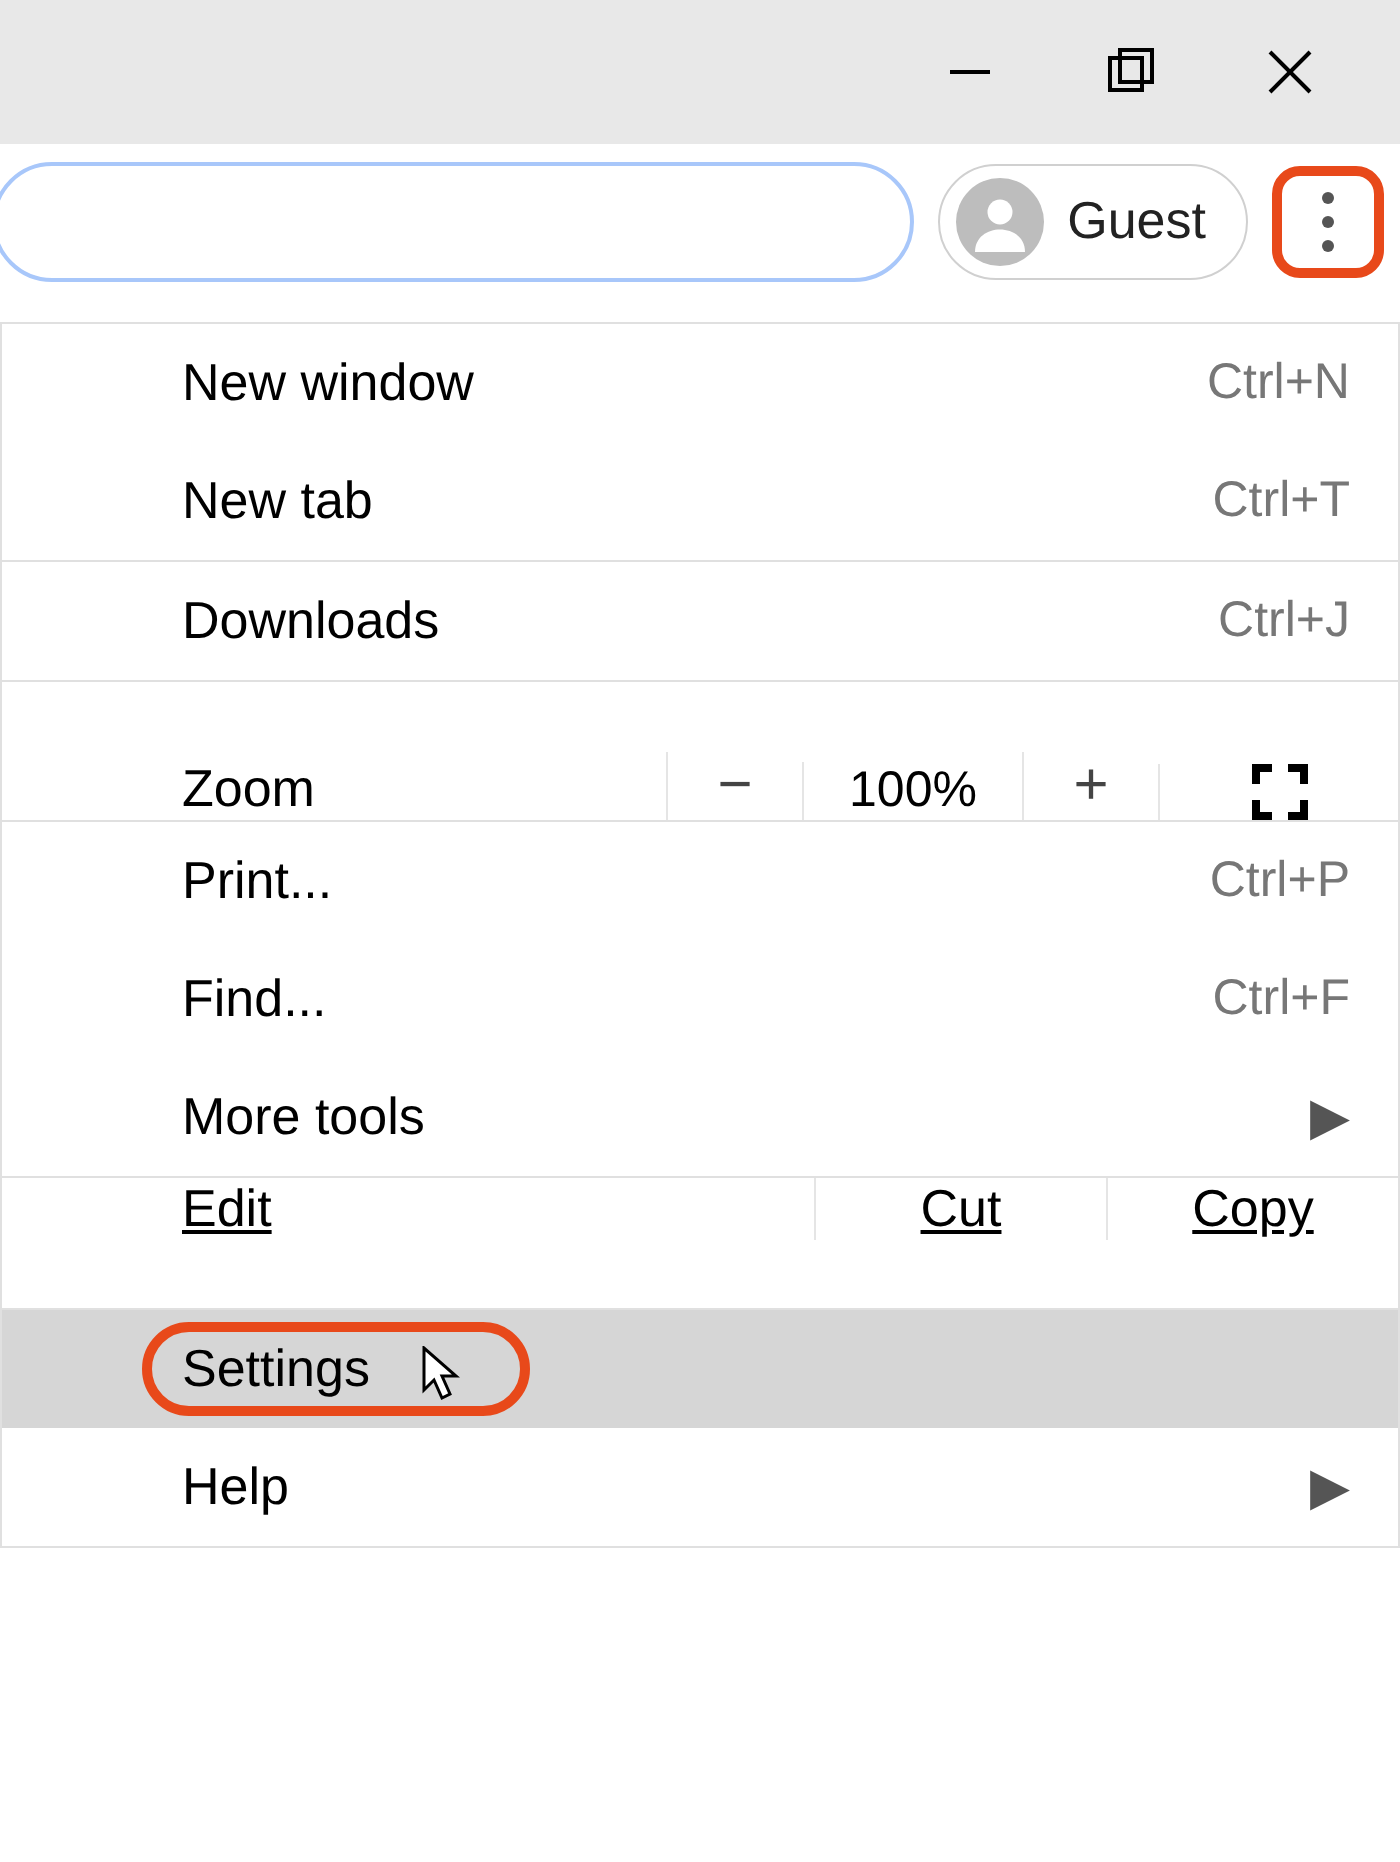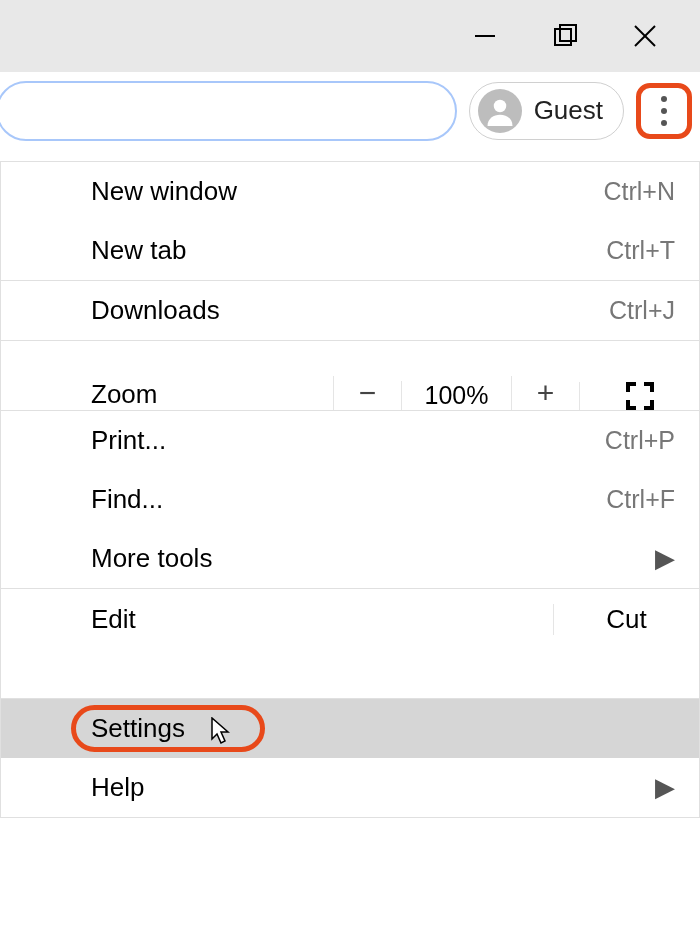--- a/index.html
+++ b/index.html
@@ -93,21 +93,21 @@
   .zoom-cell { width: 68px; border-left: 1px solid #e5e5e5; display: flex; align-items: center; justify-content: center; font-size: 30px; color: #444; }
   .zoom-val { width: 110px; border-left: 1px solid #e5e5e5; display: flex; align-items: center; justify-content: center; font-size: 25px; }
   .zoom-full { width: 120px; border-left: 1px solid #e5e5e5; display: flex; align-items: center; justify-content: center; }
   .fs-icon { width: 28px; height: 28px; position: relative; }
   .fs-icon span { position: absolute; width: 10px; height: 10px; border: 4px solid #000; }
   .fs-icon .tl { top:0; left:0; border-right:none; border-bottom:none; }
   .fs-icon .tr { top:0; right:0; border-left:none; border-bottom:none; }
   .fs-icon .bl { bottom:0; left:0; border-right:none; border-top:none; }
   .fs-icon .br { bottom:0; right:0; border-left:none; border-top:none; }
 
-  .edit-row { padding: 0 0 4px 90px; display: flex; align-items: center; height: 66px; }
+  .edit-row { padding: 0 0 4px 90px; display: flex; align-items: flex-start; height: 66px; text-decoration: underline; }
   .edit-label { flex: 1; display: flex; align-items: center; }
   .edit-cell { width: 146px; border-left: 1px solid #e5e5e5; display: flex; align-items: center; justify-content: center; }
 
   .selected { background: #d6d6d6; }
   .settings-highlight {
     position: absolute;
     left: 70px;
     top: 6px;
     bottom: 6px;
     width: 194px;
@@ -208,23 +208,24 @@
     <span class="shortcut">Ctrl+F</span>
   </div>
   <div class="row">
     <span class="label">More tools</span>
     <span class="arrow">▶</span>
   </div>
 
   <div class="edit-row sep">
     <div class="edit-label">Edit</div>
     <div class="edit-cell">Cut</div>
-  </div>
-
-  <div class="row sep selected" style="position:relative;margin-top:44px;">
+    <div class="edit-cell">Copy</div>
+  </div>
+
+  <div class="row sep selected" style="position:relative;">
     <span class="label">Settings</span>
     <div class="settings-highlight"></div>
     <div class="cursor">
       <svg width="20" height="28" viewBox="0 0 20 28">
           <path d="M1 1 L1 22 L6 17 L10 26 L14 24 L10 15 L17 15 Z"></path>
         </svg>
     </div>
   </div>
   <div class="row">
     <span class="label">Help</span>

